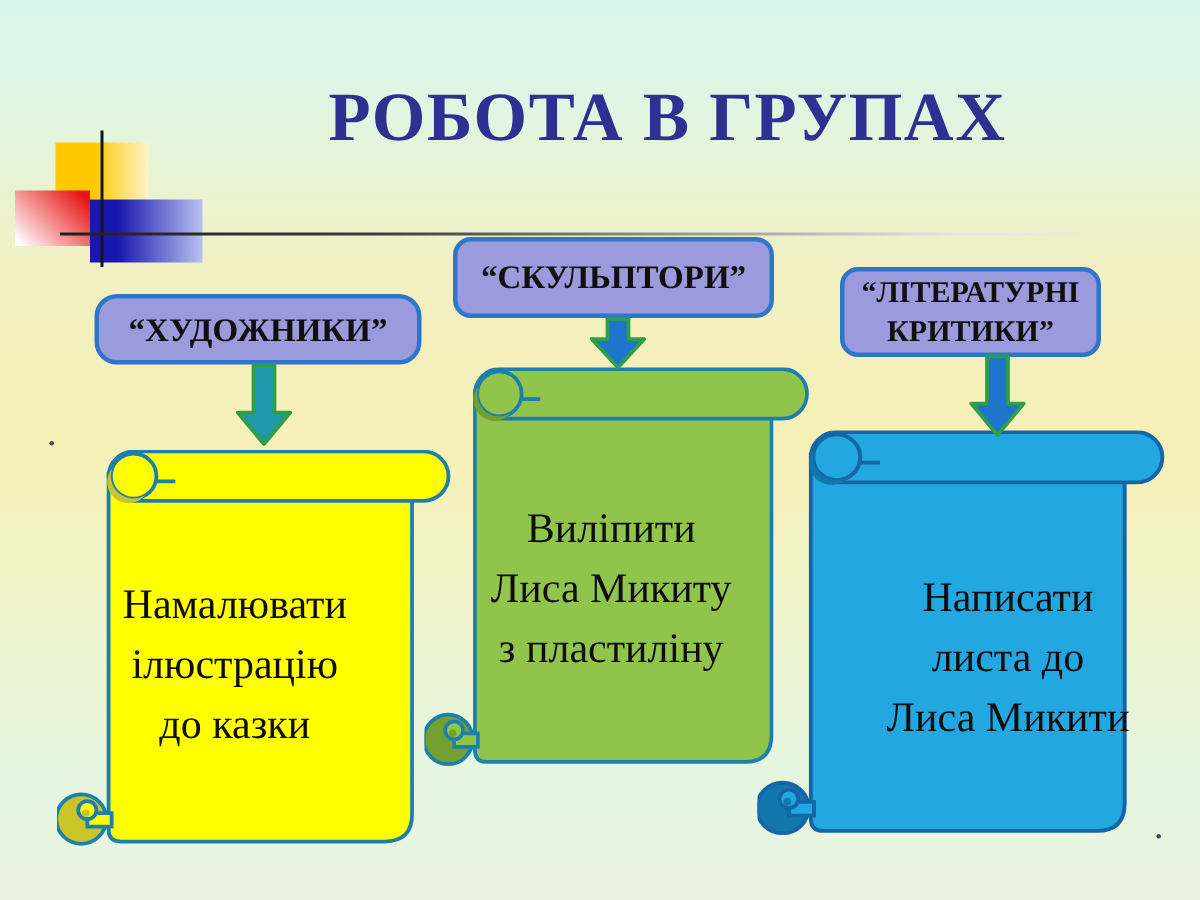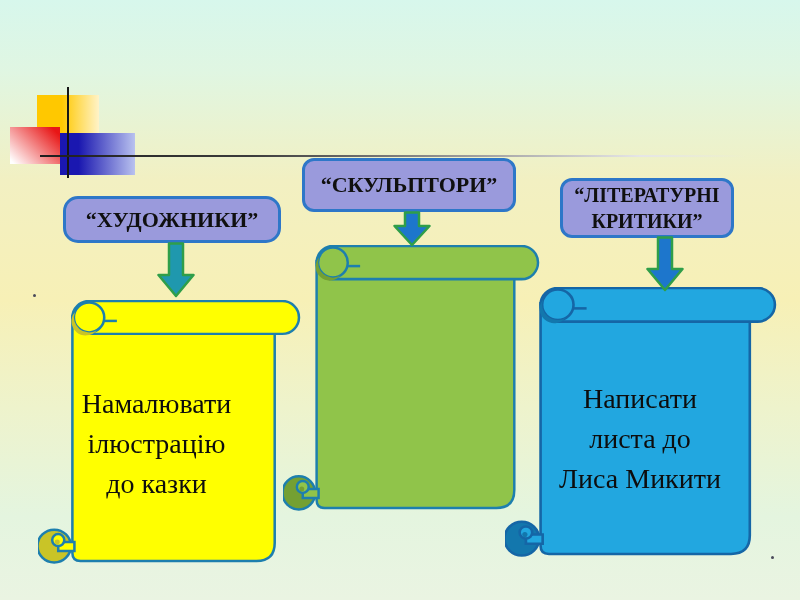--- a/index.html
+++ b/index.html
@@ -65,38 +65,39 @@
   .sc2 .f-main{fill:#22a7e0;} .sc2 .f-dark{fill:#1377ad;}
   .sc2 .s,.sc2 .f-stroke{stroke:#1566a6;}
   .scroll-svg .fs{stroke-width:2.5;}
 
   .task{
     position:absolute;color:#0d0d0d;font-size:28px;line-height:40px;
     text-align:center;white-space:pre-line;
   }
   #task-0{left:34px;top:84px;width:169px;}
   #task-1{left:27px;top:88px;width:195px;}
-  #task-2{left:35px;top:92px;width:200px;}
+  #task-2{left:35px;top:92px;width:200px;padding-left:32px;}
 
   
   .dot{width:3px;height:3px;border-radius:50%;background:#4a4a5a;}
   #dot-0{left:33px;top:294px;}
   #dot-1{left:771px;top:556px;}
 </style>
 </head>
 <body>
 
 <div id="slide">
 
   <div class="abs" id="sq-yellow"></div>
   <div class="abs" id="sq-red"></div>
   <div class="abs" id="sq-blue"></div>
   <div class="abs" id="vline"></div>
   <div class="abs" id="hline"></div>
 
+  <div class="abs" id="title">РОБОТА В ГРУПАХ</div>
 
   <div class="abs label-box" id="label-0">
     <span>“ХУДОЖНИКИ”</span>
   </div>
   <div class="abs label-box" id="label-1">
     <span>“СКУЛЬПТОРИ”</span>
   </div>
   <div class="abs label-box" id="label-2">
     <span>“ЛІТЕРАТУРНІ
 КРИТИКИ”</span>
@@ -124,20 +125,23 @@
       <circle cx="16" cy="247" r="16.5" class="f-dark fs f-stroke"></circle>
       <path d="M34 16 H234 V244 Q234 262 216 262 H42 Q34 262 34 254 Z" class="f-main fs f-stroke"></path>
       <path d="M20 243 H36 V252 H20 Z" class="f-main fs f-stroke"></path>
       <circle cx="20" cy="241" r="6" class="f-main fs f-stroke"></circle>
       <circle cx="19" cy="243" r="2.5" class="f-dark"></circle>
       <rect x="34" y="1" width="224" height="33" rx="16.5" class="f-main fs f-stroke"></rect>
       <circle cx="50.5" cy="17.5" r="15" class="f-main fs f-stroke"></circle>
       <path d="M36.4 12.4 A15 15 0 0 0 58 30.5 A12 12 0 0 1 36.4 12.4 Z" class="f-dark"></path>
       <path d="M65.5 21 H78" class="s"></path>
     </svg>
+    <div class="task" id="task-1">Виліпити
+Лиса Микиту
+з пластиліну</div>
   </div>
 
   <div class="scroll-wrap sc2" id="scroll-2">
     <svg class="scroll-svg" viewBox="0 0 260 266" preserveAspectRatio="none">
       <circle cx="16" cy="247" r="16.5" class="f-dark fs f-stroke"></circle>
       <path d="M34 16 H234 V244 Q234 262 216 262 H42 Q34 262 34 254 Z" class="f-main fs f-stroke"></path>
       <path d="M20 243 H36 V252 H20 Z" class="f-main fs f-stroke"></path>
       <circle cx="20" cy="241" r="6" class="f-main fs f-stroke"></circle>
       <circle cx="19" cy="243" r="2.5" class="f-dark"></circle>
       <rect x="34" y="1" width="224" height="33" rx="16.5" class="f-main fs f-stroke"></rect>

